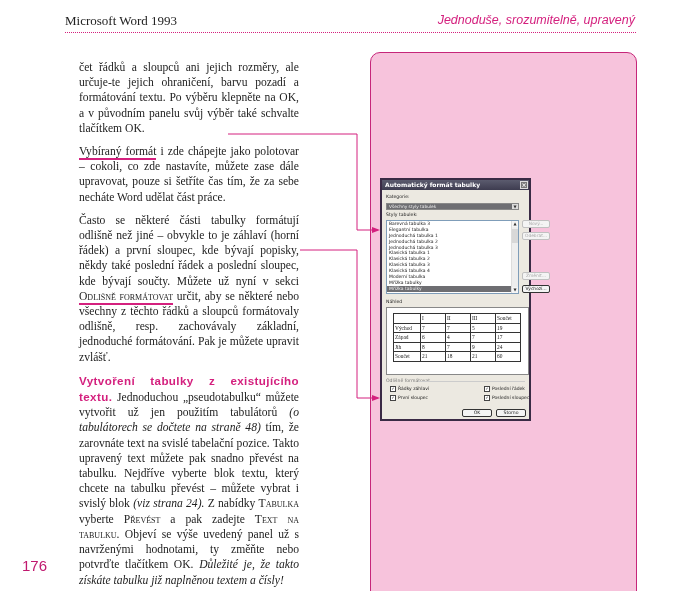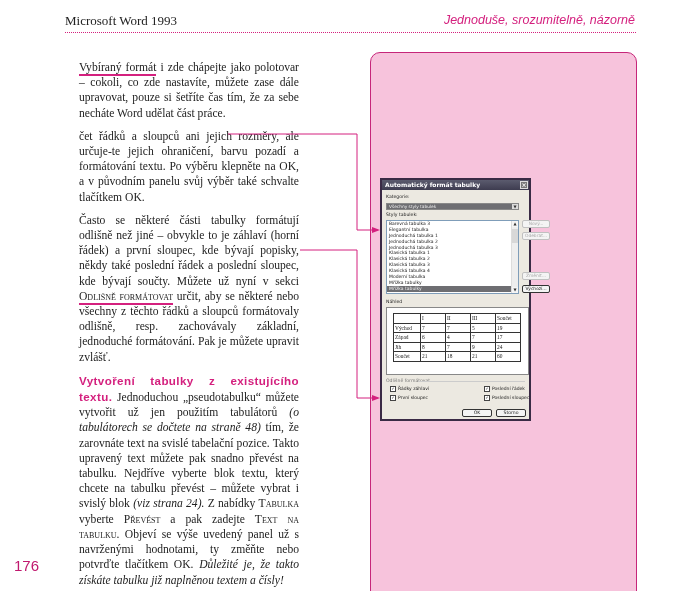--- a/index.html
+++ b/index.html
@@ -8,21 +8,21 @@
   .header-right { position: absolute; right: 65px; top: 13px; font-family: "Liberation Sans", sans-serif; font-size: 12.5px; font-style: italic; color: #d4207e; }
   .header-rule { position: absolute; left: 65px; right: 64px; top: 32px; border-top: 1.5px dotted #d4207e; }
 
   .body-text { position: absolute; left: 79px; top: 60px; width: 220px; font-family: "Liberation Serif", serif; font-size: 11.6px; line-height: 15.2px; color: #222; text-align: justify; }
   .body-text p { margin: 0 0 8px 0; }
   .sc { font-variant: small-caps; }
   .ul-pink { border-bottom: 2px solid #d4207e; }
   .heading { font-family: "Liberation Sans", sans-serif; font-weight: bold; color: #d4207e; letter-spacing: 0.4px; }
   i { font-style: italic; }
 
-  .page-num { position: absolute; left: 14px; top: 557px; font-family: "Liberation Sans", sans-serif; font-size: 15px; color: #c0186e; }
+  .page-num { position: absolute; left: 22px; top: 557px; font-family: "Liberation Sans", sans-serif; font-size: 15px; color: #c0186e; }
 
   .pink-panel { position: absolute; left: 370px; top: 52px; width: 265px; height: 560px; background: #f7c3dc; border: 1.5px solid #c6267a; border-radius: 10px; }
 
   .connector { position: absolute; }
 
   .dialog { position: absolute; left: 380px; top: 178px; width: 151px; height: 243px; background: #ece9e1; border: 2px solid #3a2a45; box-sizing: border-box; font-family: "DejaVu Sans", sans-serif; font-size: 4.6px; color: #222; }
   .title-bar { height: 10px; background: linear-gradient(#5b5b6e, #3e3c50); color: #fff; font-weight: bold; font-size: 6px; line-height: 10px; padding-left: 3px; position: relative; }
   .close-btn { position: absolute; right: 1px; top: 1px; width: 8px; height: 8px; background: #777; border: 1px solid #ddd; box-sizing: border-box; color: #fff; font-size: 6px; line-height: 6px; text-align: center; }
   .lbl { position: absolute; left: 4px; }
   .select { position: absolute; left: 4px; top: 23px; width: 133px; height: 7px; background: #6e6e72; color: #eee; border: 1px solid #888; box-sizing: border-box; font-size: 4.3px; line-height: 5px; padding-left: 2px; }
@@ -43,26 +43,26 @@
   .group-label { position: absolute; left: 4px; top: 198px; color: #777; }
   .group-rule { position: absolute; left: 36px; right: 4px; top: 201px; border-top: 1px solid #ccc; }
   .cb { position: absolute; font-size: 4.5px; white-space: nowrap; }
   .cb-box { display: inline-block; width: 4px; height: 4px; border: 0.8px solid #444; margin-right: 2px; font-size: 4px; line-height: 4px; text-align: center; vertical-align: middle; background: #fff; }
   .dlg-btn { position: absolute; top: 229px; width: 30px; height: 8px; border: 1px solid #333; border-radius: 2px; box-sizing: border-box; background: #f4f4f4; font-size: 4.6px; text-align: center; line-height: 6px; }
 </style>
 </head>
 <body>
 
 <div class="header-left">Microsoft Word 1993</div>
-<div class="header-right">Jednoduše, srozumitelně, názorně</div>
+<div class="header-right">Jednoduše, srozumitelně, upravený</div>
 <div class="header-rule"></div>
 
 <div class="body-text">
+  <p>čet řádků a sloupců ani jejich rozměry, ale určuje-te jejich ohraničení, barvu pozadí a formátování textu. Po výběru klepněte na OK, a v původním panelu svůj výběr také schvalte tlačítkem OK.</p>
   <p><span class="ul-pink">Vybíraný formát</span><span> i zde chápejte jako polotovar – cokoli, co zde nastavíte, můžete zase dále upravovat, pouze si šetříte čas tím, že za sebe necháte Word udělat část práce.</span></p>
-  <p>čet řádků a sloupců ani jejich rozměry, ale určuje-te jejich ohraničení, barvu pozadí a formátování textu. Po výběru klepněte na OK, a v původním panelu svůj výběr také schvalte tlačítkem OK.</p>
   <p><span>Často se některé části tabulky formátují odlišně než jiné – obvykle to je záhlaví (horní řádek) a první sloupec, kde bývají popisky, někdy také poslední řádek a poslední sloupec, kde bývají součty. Můžete už nyní v sekci </span><span class="sc ul-pink">Odlišně formátovat</span><span> určit, aby se některé nebo všechny z těchto řádků a sloupců formátovaly odlišně, resp. zachovávaly základní, jednoduché formátování. Pak je můžete upravit zvlášť.</span></p>
   <p><span class="heading">Vytvoření tabulky z existujícího textu.</span><span> Jednoduchou „pseudotabulku“ můžete vytvořit už jen použitím tabulátorů </span><i>(o tabulátorech se dočtete na straně 48)</i><span> tím, že zarovnáte text na svislé tabelační pozice. Takto upravený text můžete pak snadno převést na tabulku. Nejdříve vyberte blok textu, který chcete na tabulku převést – můžete vybrat i svislý blok </span><i>(viz strana 24).</i><span> Z nabídky </span><span class="sc">Tabulka</span><span> vyberte </span><span class="sc">Převést</span><span> a pak zadejte </span><span class="sc">Text na tabulku</span><span>. Objeví se výše uvedený panel už s navrženými hodnotami, ty změňte nebo potvrďte tlačítkem OK. </span><i>Důležité je, že takto získáte tabulku již naplněnou textem a čísly!</i></p>
 </div>
 
 <div class="page-num">176</div>
 
 <div class="pink-panel"></div>
 
 <svg class="connector" style="left:0;top:0;" width="700" height="591">
   <polyline points="228,134 357,134 357,230 378,230" fill="none" stroke="#d4207e" stroke-width="1"></polyline>

